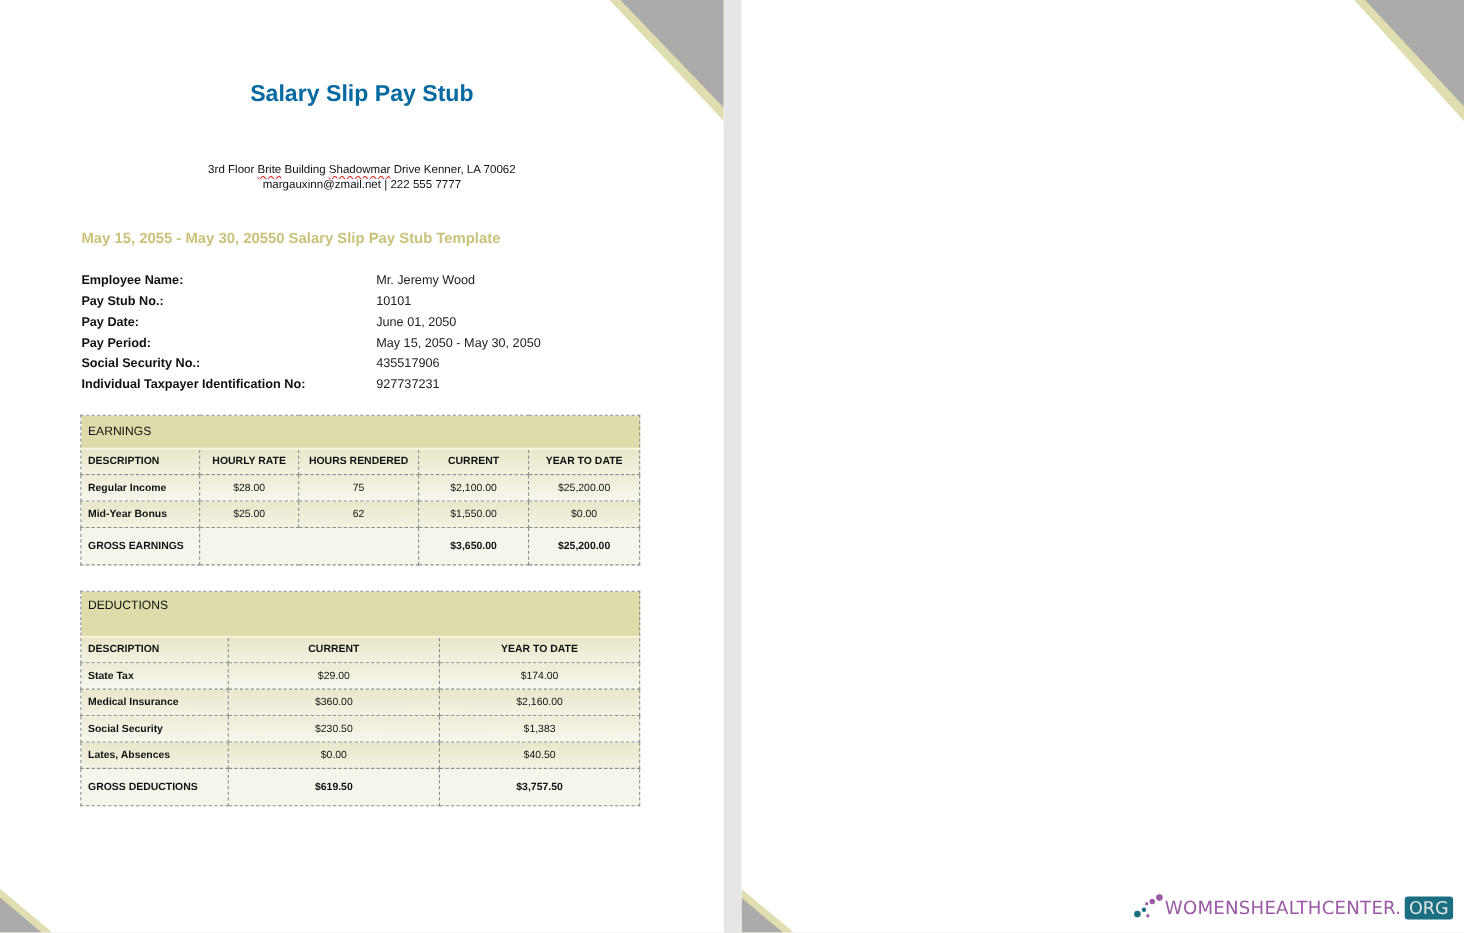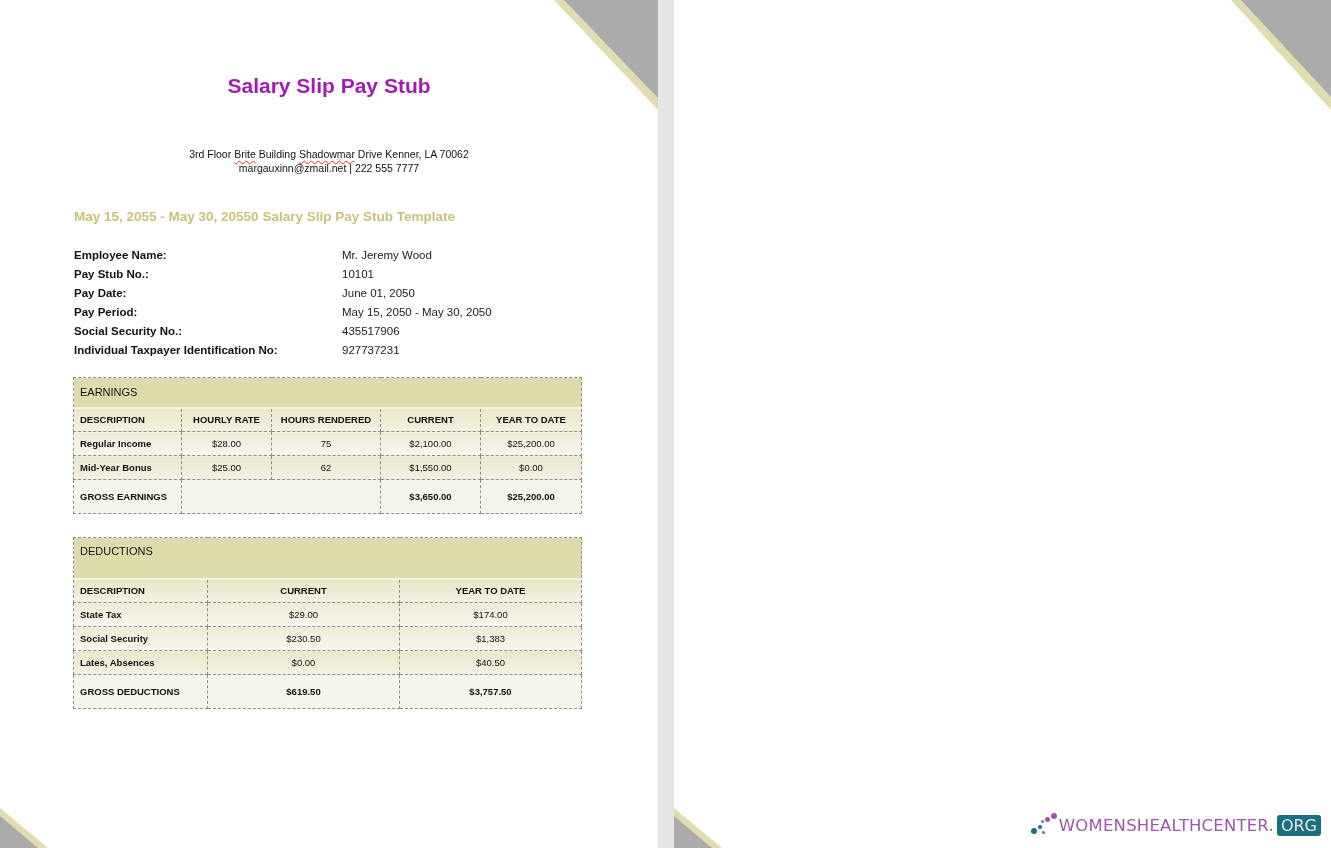--- a/index.html
+++ b/index.html
@@ -6,21 +6,21 @@
   html, body { width: 1331px; height: 848px; overflow: hidden; background: #e6e6e6; }
   body { position: relative; font-family: "Liberation Sans", "DejaVu Sans", sans-serif; color: #111; }
 
   .page { position: absolute; top: 0; height: 848px; background: #fff; overflow: hidden; }
   #page1 { left: 0; width: 658px; }
   #page2 { left: 674px; width: 657px; }
   .tri-svg { position: absolute; }
 
   .abs { position: absolute; }
 
-  .title { left: 0; width: 658px; top: 74px; text-align: center; font-size: 21px; font-weight: bold; color: #a21caf; }
+  .title { left: 0; width: 658px; top: 74px; text-align: center; font-size: 21px; font-weight: bold; color: #0369a1; }
   .company { left: 0; width: 658px; top: 108px; text-align: center; font-size: 15px; font-weight: bold; color: #111; }
   .address { left: 0; width: 658px; top: 147px; text-align: center; font-size: 10.5px; line-height: 14px; color: #111; }
   .address .squiggle { text-decoration: underline wavy #d33; text-decoration-thickness: 1px; text-underline-offset: 2px; }
   .period-heading { left: 74px; top: 209px; font-size: 13.5px; font-weight: bold; color: #c8c27a; }
 
   .info { left: 74px; top: 245px; width: 500px; font-size: 11.5px; }
   .info-row { display: flex; height: 19px; align-items: center; }
   .info-label { width: 268px; font-weight: bold; }
   .info-value { color: #222; }
 
@@ -148,20 +148,25 @@
     </tr>
     <tr class="col-head">
       <td>DESCRIPTION</td>
       <td class="c">CURRENT</td>
       <td class="c">YEAR TO DATE</td>
     </tr>
     <tr class="row">
       <td class="b">State Tax</td>
       <td class="c">$29.00</td>
       <td class="c">$174.00</td>
+    </tr>
+    <tr class="row alt">
+      <td class="b">Medical Insurance</td>
+      <td class="c">$360.00</td>
+      <td class="c">$2,160.00</td>
     </tr>
     <tr class="row">
       <td class="b">Social Security</td>
       <td class="c">$230.50</td>
       <td class="c">$1,383</td>
     </tr>
     <tr class="row alt">
       <td class="b">Lates, Absences</td>
       <td class="c">$0.00</td>
       <td class="c">$40.50</td>

